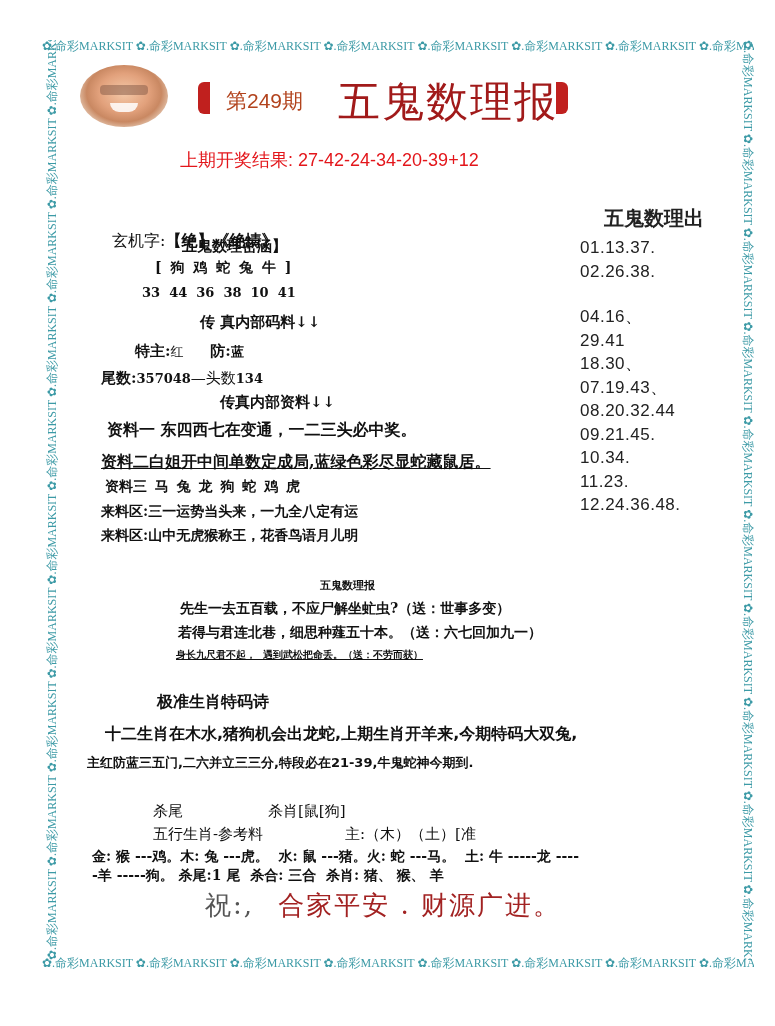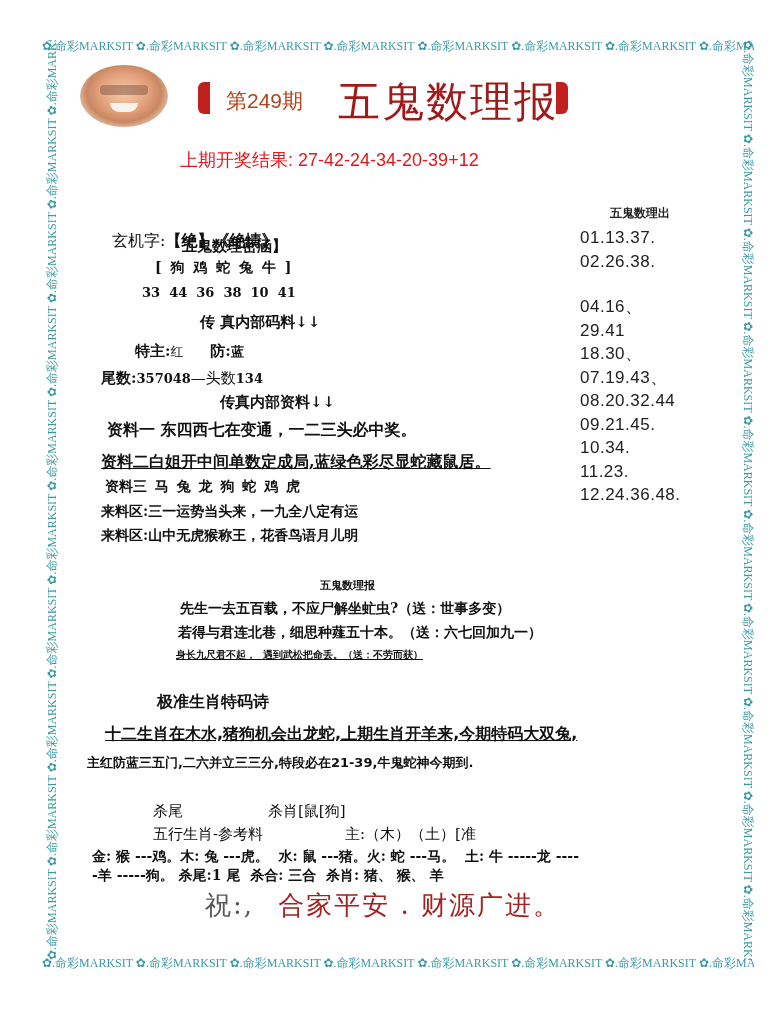--- a/index.html
+++ b/index.html
@@ -22,21 +22,21 @@
   .bracket { position:absolute; top:82px; width:12px; height:32px; background:#c0201e; }
   .bracket.l { left:198px; border-radius:6px 0 0 6px; }
   .bracket.r { left:556px; border-radius:0 6px 6px 0; }
   .issue { left:226px; top:87px; font-family:"Liberation Sans", sans-serif; font-size:21px; color:#b2431d; }
   .title { left:338px; top:74px; font-size:42px; color:#a11a1a; letter-spacing:2px; font-family:"DejaVu Serif", serif; }
   .result { left:180px; top:148px; font-family:"Liberation Sans", sans-serif; font-size:18px; color:#e3161b; }
   .bold { font-weight:bold; }
   .t16 { font-size:15px; }
   .t17 { font-size:16px; }
   .right-col { position:absolute; left:580px; top:205px; font-family:"Liberation Sans", sans-serif; font-size:17px; color:#222; }
-  .right-col .hdr { font-family:"DejaVu Serif", serif; font-size:12px; font-weight:bold; margin-left:30px; margin-bottom:4px; }
+  .right-col .hdr { font-family:"DejaVu Serif", serif; font-size:20px; font-weight:bold; margin-left:24px; margin-bottom:4px; }
   .right-col .num { height:23.5px; line-height:23.5px; letter-spacing:0.5px; }
   .right-col .gap { height:22px; }
   .bless { left:205px; top:888px; font-size:26px; color:#a22222; letter-spacing:2px; }
   .bless .grey { color:#555; }
 </style>
 </head>
 <body>
 
 <div class="border-h" style="top:38px;">✿.命彩MARKSIT ✿.命彩MARKSIT ✿.命彩MARKSIT ✿.命彩MARKSIT ✿.命彩MARKSIT ✿.命彩MARKSIT ✿.命彩MARKSIT ✿.命彩MARKSIT ✿.命彩MARKSIT ✿.命彩MARKSIT ✿.命彩MARKSIT ✿.命彩MARKSIT</div>
 <div class="border-h" style="top:955px;">✿.命彩MARKSIT ✿.命彩MARKSIT ✿.命彩MARKSIT ✿.命彩MARKSIT ✿.命彩MARKSIT ✿.命彩MARKSIT ✿.命彩MARKSIT ✿.命彩MARKSIT ✿.命彩MARKSIT ✿.命彩MARKSIT ✿.命彩MARKSIT ✿.命彩MARKSIT</div>
@@ -97,21 +97,21 @@
   <div class="num">11.23.</div>
   <div class="num">12.24.36.48.</div>
 </div>
 
 <div class="abs bold" style="left:320px; top:578px; font-size:11px;">五鬼数理报</div>
 <div class="abs bold" style="left:180px; top:600px; font-size:14px;">先生一去五百载，不应尸解坐虻虫?（送：世事多变）</div>
 <div class="abs bold" style="left:178px; top:624px; font-size:14px;">若得与君连北巷，细思种薤五十本。（送：六七回加九一）</div>
 <div class="abs bold" style="left:176px; top:648px; font-size:10px; white-space:pre;text-decoration:underline;">身长九尺君不起，  遇到武松把命丢。（送：不劳而获）</div>
 
 <div class="abs bold" style="left:157px; top:692px; font-family:'DejaVu Sans', sans-serif; font-size:16px;">极准生肖特码诗</div>
-<div class="abs bold" style="left:105px; top:724px; font-family:'DejaVu Sans', sans-serif; font-size:16px;text-decoration:underline;">十二生肖在木水,猪狗机会出龙蛇,上期生肖开羊来,今期特码大双兔,</div>
+<div class="abs bold" style="left:105px; top:724px; font-family:'DejaVu Sans', sans-serif; font-size:16px;">十二生肖在木水,猪狗机会出龙蛇,上期生肖开羊来,今期特码大双兔,</div>
 <div class="abs bold" style="left:87px; top:754px; font-family:'DejaVu Sans', sans-serif; font-size:13px;">主红防蓝三五门,二六并立三三分,特段必在21-39,牛鬼蛇神今期到.</div>
 
 <div class="abs" style="left:153px; top:802px; font-size:15px;">杀尾</div>
 <div class="abs" style="left:268px; top:802px; font-size:15px;">杀肖[鼠[狗]</div>
 <div class="abs" style="left:153px; top:825px; font-size:15px;">五行生肖-参考料</div>
 <div class="abs" style="left:345px; top:825px; font-size:15px;">主:（木）（土）[准</div>
 <div class="abs bold" style="left:92px; top:848px; font-size:14px; white-space:pre;">金: 猴 ---鸡。木: 兔 ---虎。  水: 鼠 ---猪。火: 蛇 ---马。  土: 牛 -----龙 ----</div>
 <div class="abs bold" style="left:92px; top:867px; font-size:14px; white-space:pre;">-羊 -----狗。 杀尾:1 尾  杀合: 三合  杀肖: 猪、 猴、 羊</div>
 
 <div class="abs bless">

